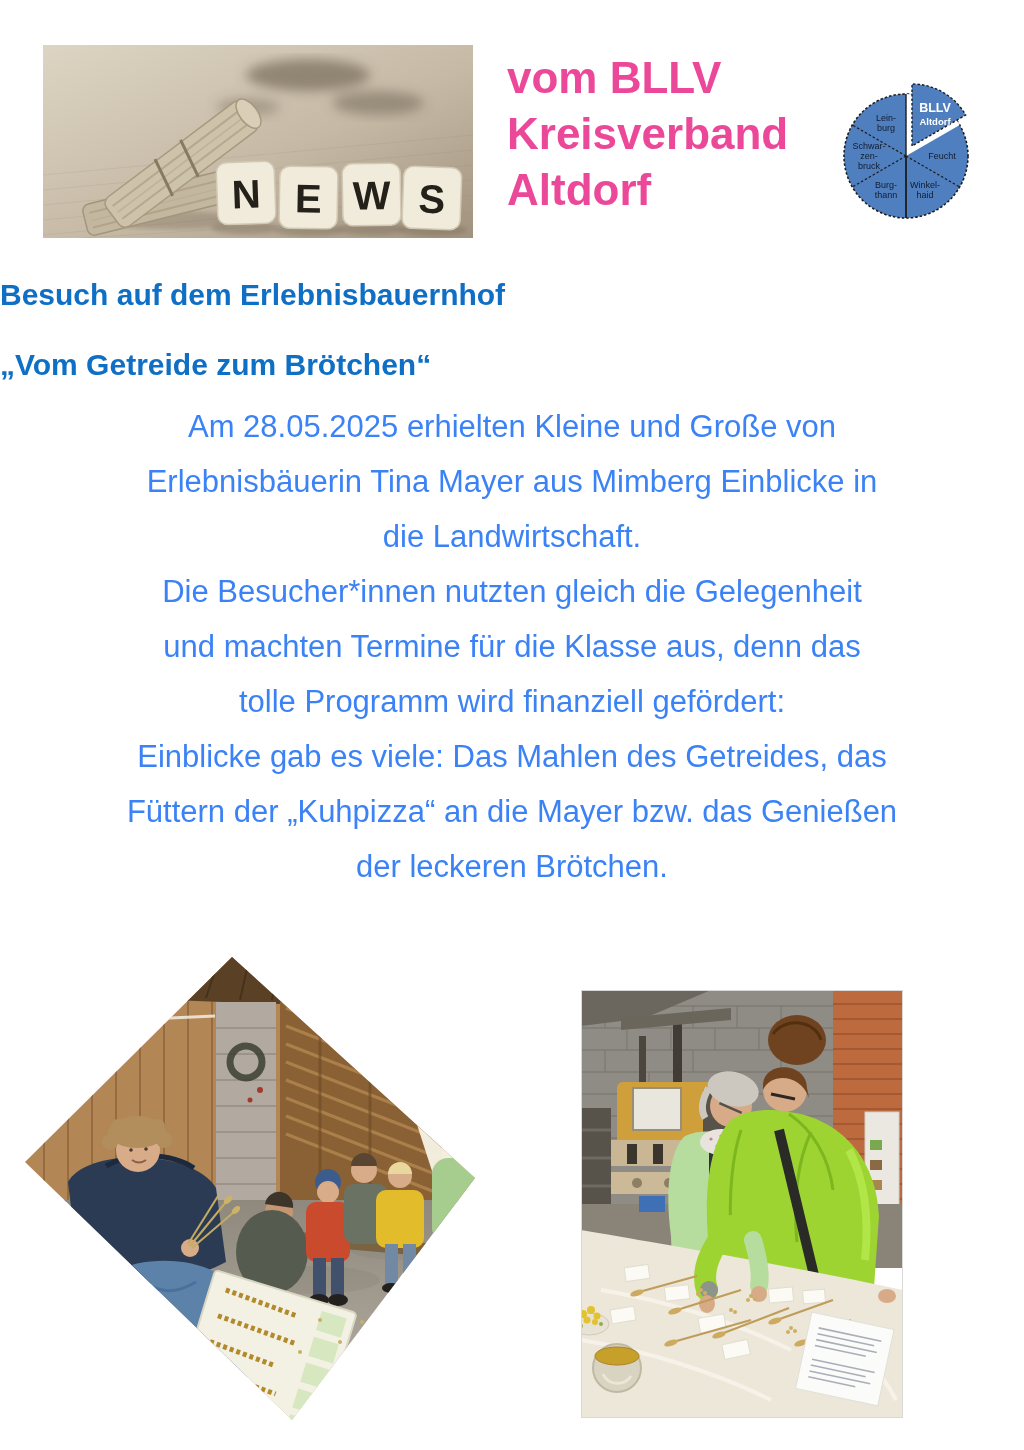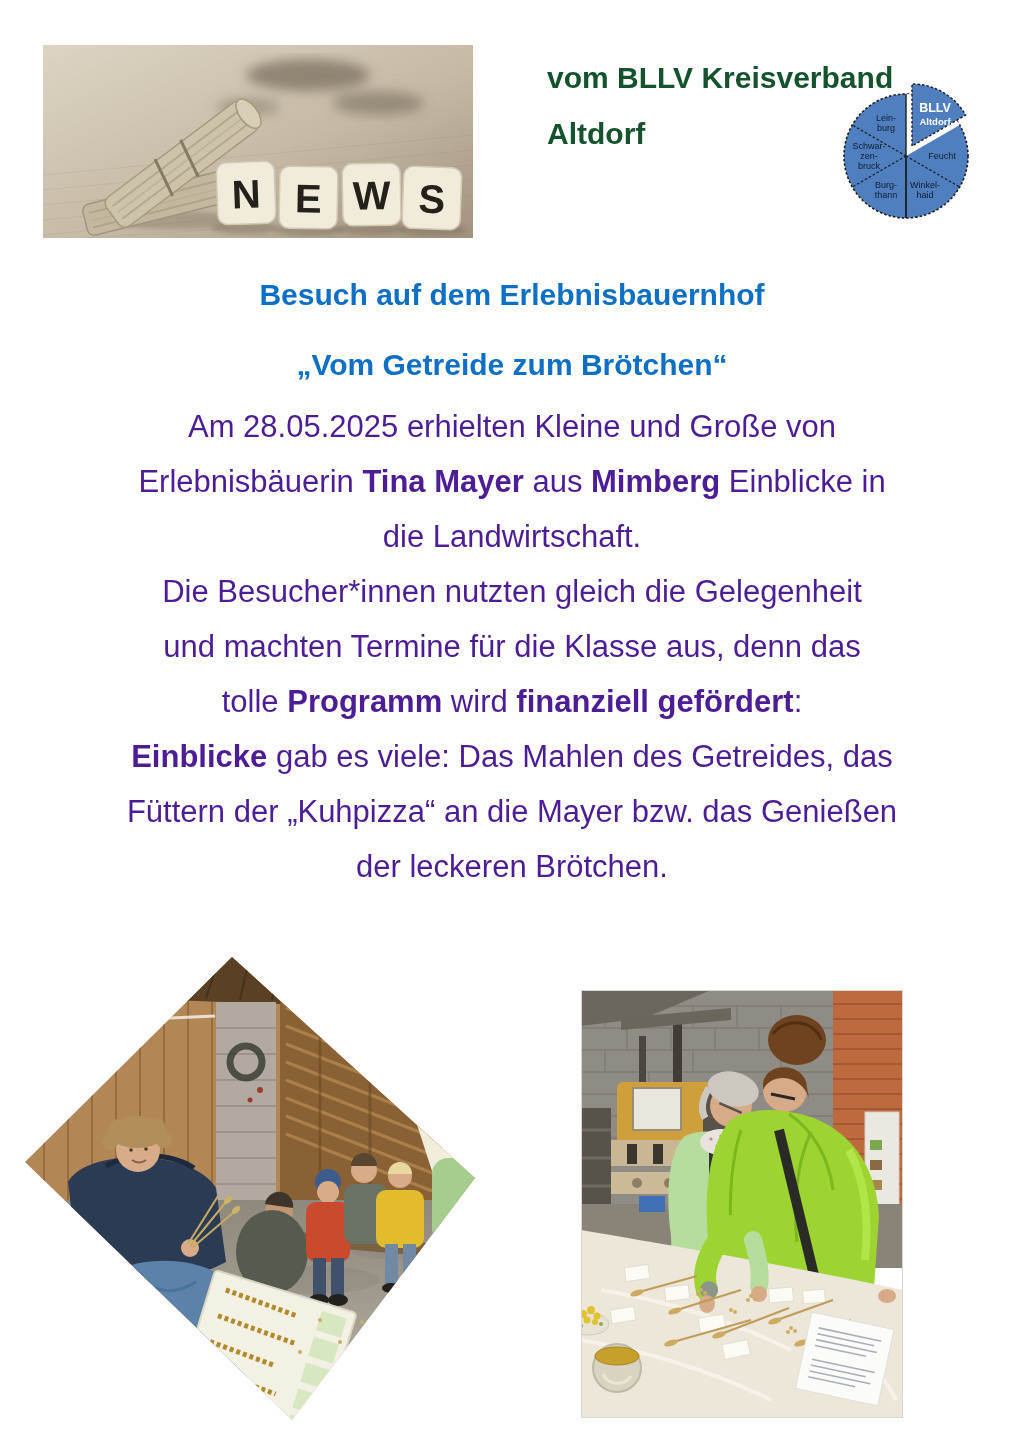--- a/index.html
+++ b/index.html
@@ -1,30 +1,30 @@
 <!DOCTYPE html>
 <html><head>
 <meta charset="utf-8">
 <style>
   html,body{margin:0;padding:0;background:#ffffff;}
   .page{position:relative;width:1024px;height:1450px;background:#fff;overflow:hidden;
         font-family:"Liberation Sans",sans-serif;color:#1d1d1d;}
   .news-photo{position:absolute;left:43px;top:45px;width:430px;height:193px;}
-  .masthead-title{position:absolute;left:507px;top:50px;width:350px;font-size:30px;
-        font-weight:700;color:#14532d;line-height:56px;margin-left:40px;}
+  .masthead-title{position:absolute;left:507px;top:50px;width:350px;font-size:44px;
+        font-weight:700;color:#ec4899;line-height:56px;}
   .logo{position:absolute;left:838px;top:64px;width:140px;height:160px;}
-  .subheading{position:absolute;left:0;width:1024px;text-align:center;color:#0f6fc5;
+  .subheading{position:absolute;left:0;width:1024px;text-align:left;color:#0f6fc5;
         font-weight:700;font-size:30px;margin:0;}
   .sub1{top:278px;}
   .sub2{top:348px;}
   .body-text{position:absolute;left:52px;top:399px;width:920px;text-align:center;
-        font-size:31px;line-height:55px;color:#4c1d95;}
+        font-size:31px;line-height:55px;color:#3b82f6;}
   .body-text p{margin:0;}
   .body-text .line{display:block;white-space:nowrap;}
-  .body-text b{font-weight:700;}
+  .body-text b{font-weight:400;}
   .photo-diamond{position:absolute;left:10px;top:950px;width:480px;height:475px;}
   .photo-right{position:absolute;left:581px;top:990px;width:322px;height:428px;}
   svg text{font-family:"Liberation Sans",sans-serif;}
 </style>
 </head>
 <body>
 
 <div class="page">
 
   <svg class="news-photo" viewBox="0 0 430 193" xmlns="http://www.w3.org/2000/svg">

